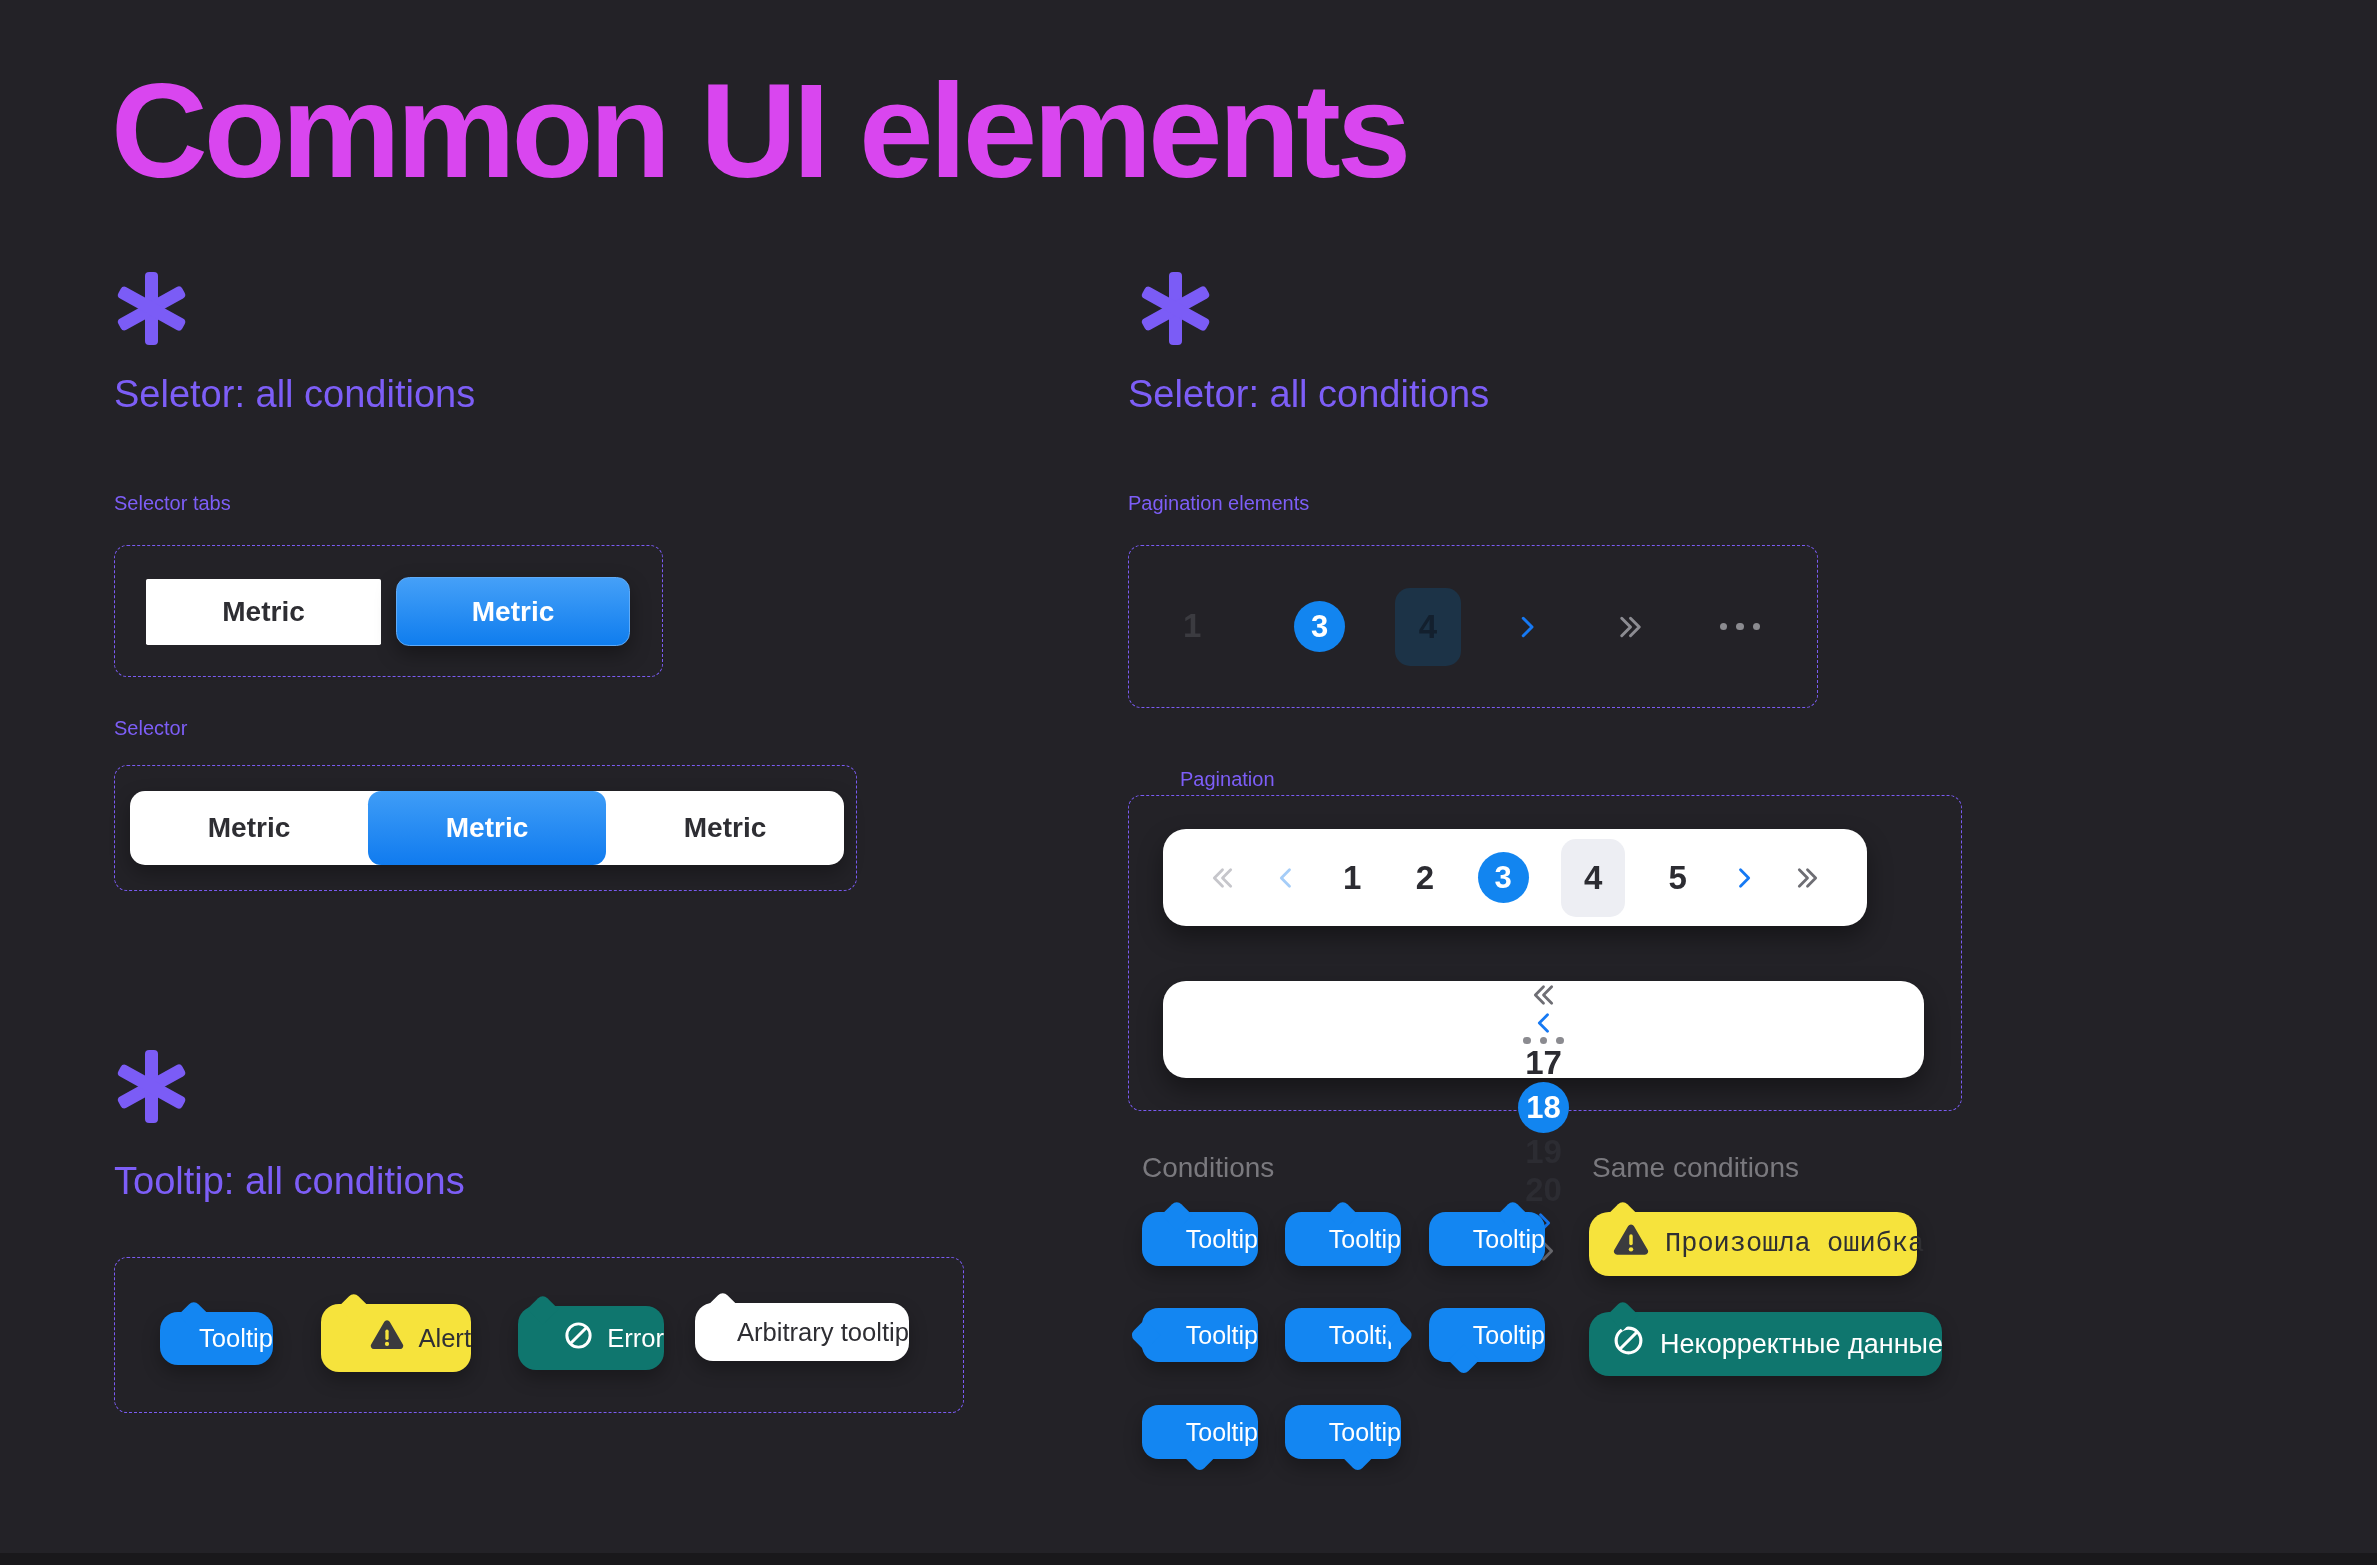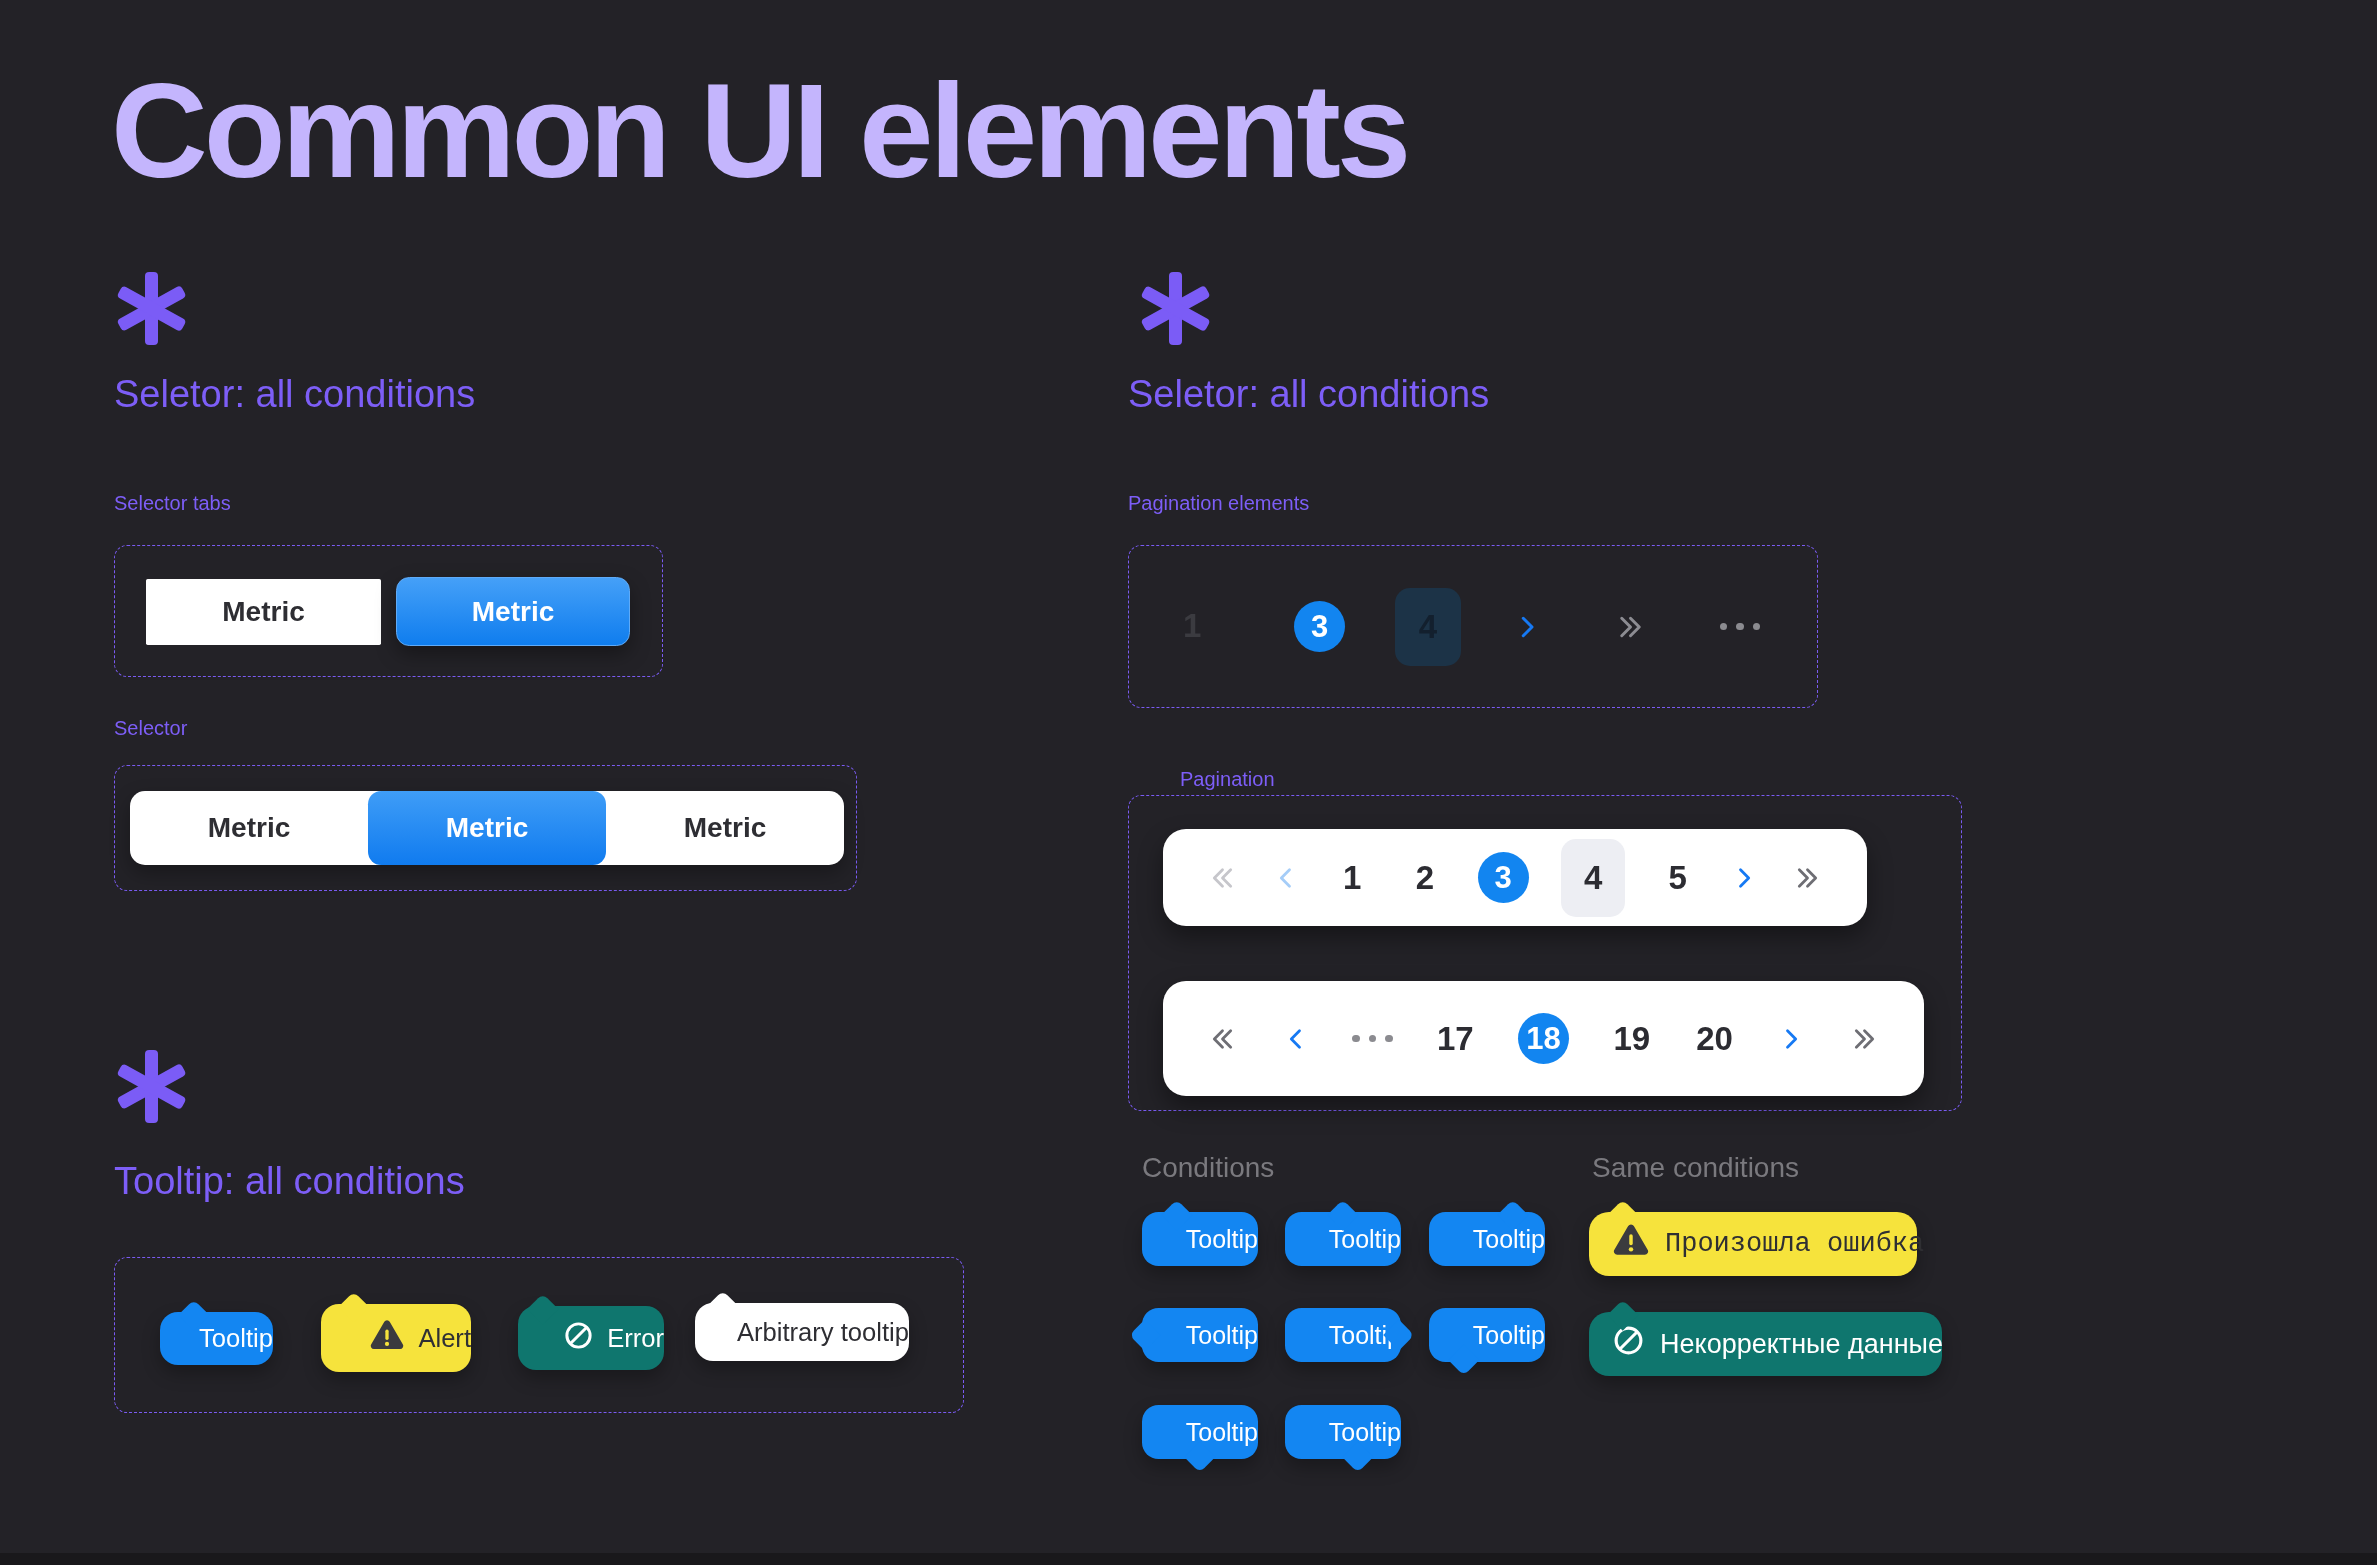--- a/index.html
+++ b/index.html
@@ -7,21 +7,21 @@
     width:2377px;height:1565px;position:relative;overflow:hidden;
     background:#232227;
     font-family:"Liberation Sans", sans-serif;
     -webkit-font-smoothing:antialiased;
   }
 
   
   .title{
     position:absolute;left:111px;top:54px;margin:0;
     font-size:134px;font-weight:bold;letter-spacing:-4.1px;
-    color:#c4b5fd;white-space:nowrap;text-align:right;
+    color:#d946ef;white-space:nowrap;text-align:right;
   }
   .heading{
     position:absolute;font-size:38px;font-weight:500;color:#7D5EF7;white-space:nowrap;
   }
   .plabel{
     position:absolute;font-size:20px;font-weight:400;color:#7D5EF7;white-space:nowrap;
   }
   .glabel{
     position:absolute;font-size:28px;font-weight:400;color:#7A797E;white-space:nowrap;
   }
@@ -271,21 +271,21 @@
           <path d="M9 5l7 7-7 7" fill="none" stroke="currentColor" stroke-width="2.4" stroke-linecap="round" stroke-linejoin="round"></path>
         </svg>
     </button>
     <button class="nav c-gray">
       <svg width="33" height="28" viewBox="0 0 26 24">
           <path d="M6 5l7 7-7 7M13 5l7 7-7 7" fill="none" stroke="currentColor" stroke-width="2.4" stroke-linecap="round" stroke-linejoin="round"></path>
         </svg>
     </button>
   </div>
 
-  <div class="bar" style="left:34px;top:185px;width:761px;height:115px;">
+  <div class="bar" style="left:34px;top:185px;width:761px;height:97px;flex-direction:column;">
     <button class="nav c-gray">
       <svg width="33" height="28" viewBox="0 0 26 24">
           <path d="M13 5l-7 7 7 7M20 5l-7 7 7 7" fill="none" stroke="currentColor" stroke-width="2.4" stroke-linecap="round" stroke-linejoin="round"></path>
         </svg>
     </button>
     <button class="nav c-blue">
       <svg width="28" height="28" viewBox="0 0 24 24">
           <path d="M15 5l-7 7 7 7" fill="none" stroke="currentColor" stroke-width="2.4" stroke-linecap="round" stroke-linejoin="round"></path>
         </svg>
     </button>

